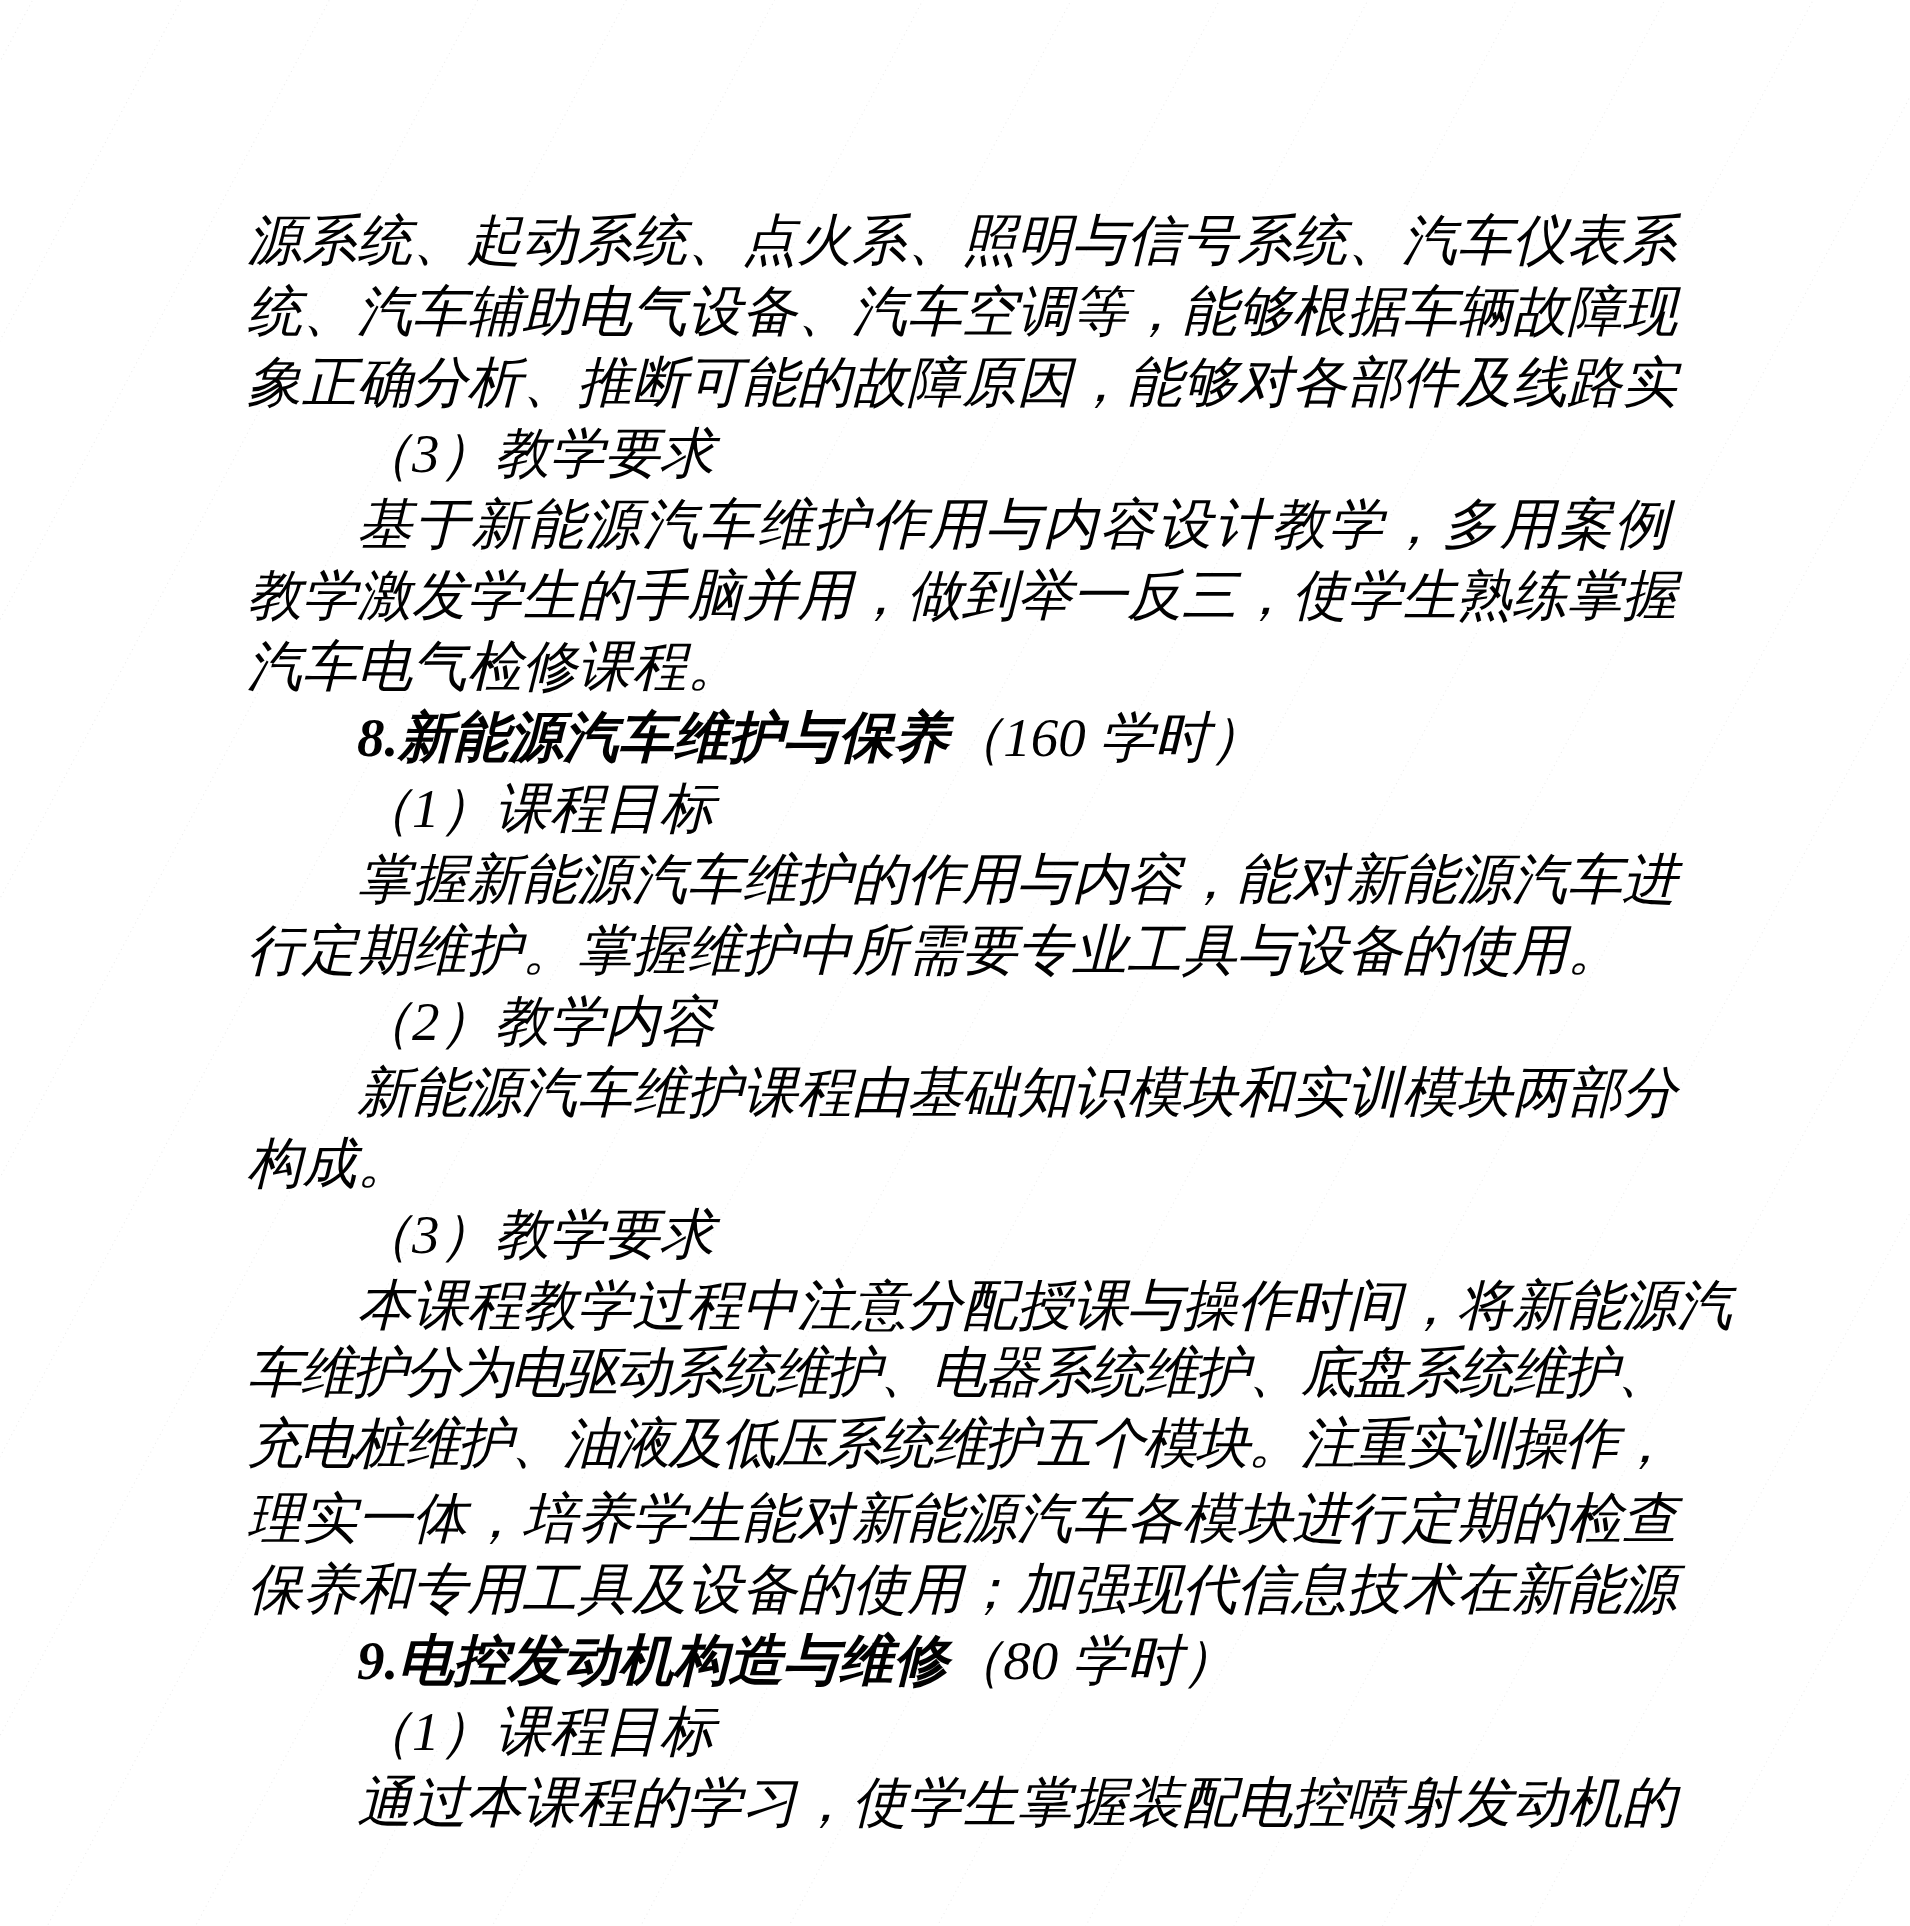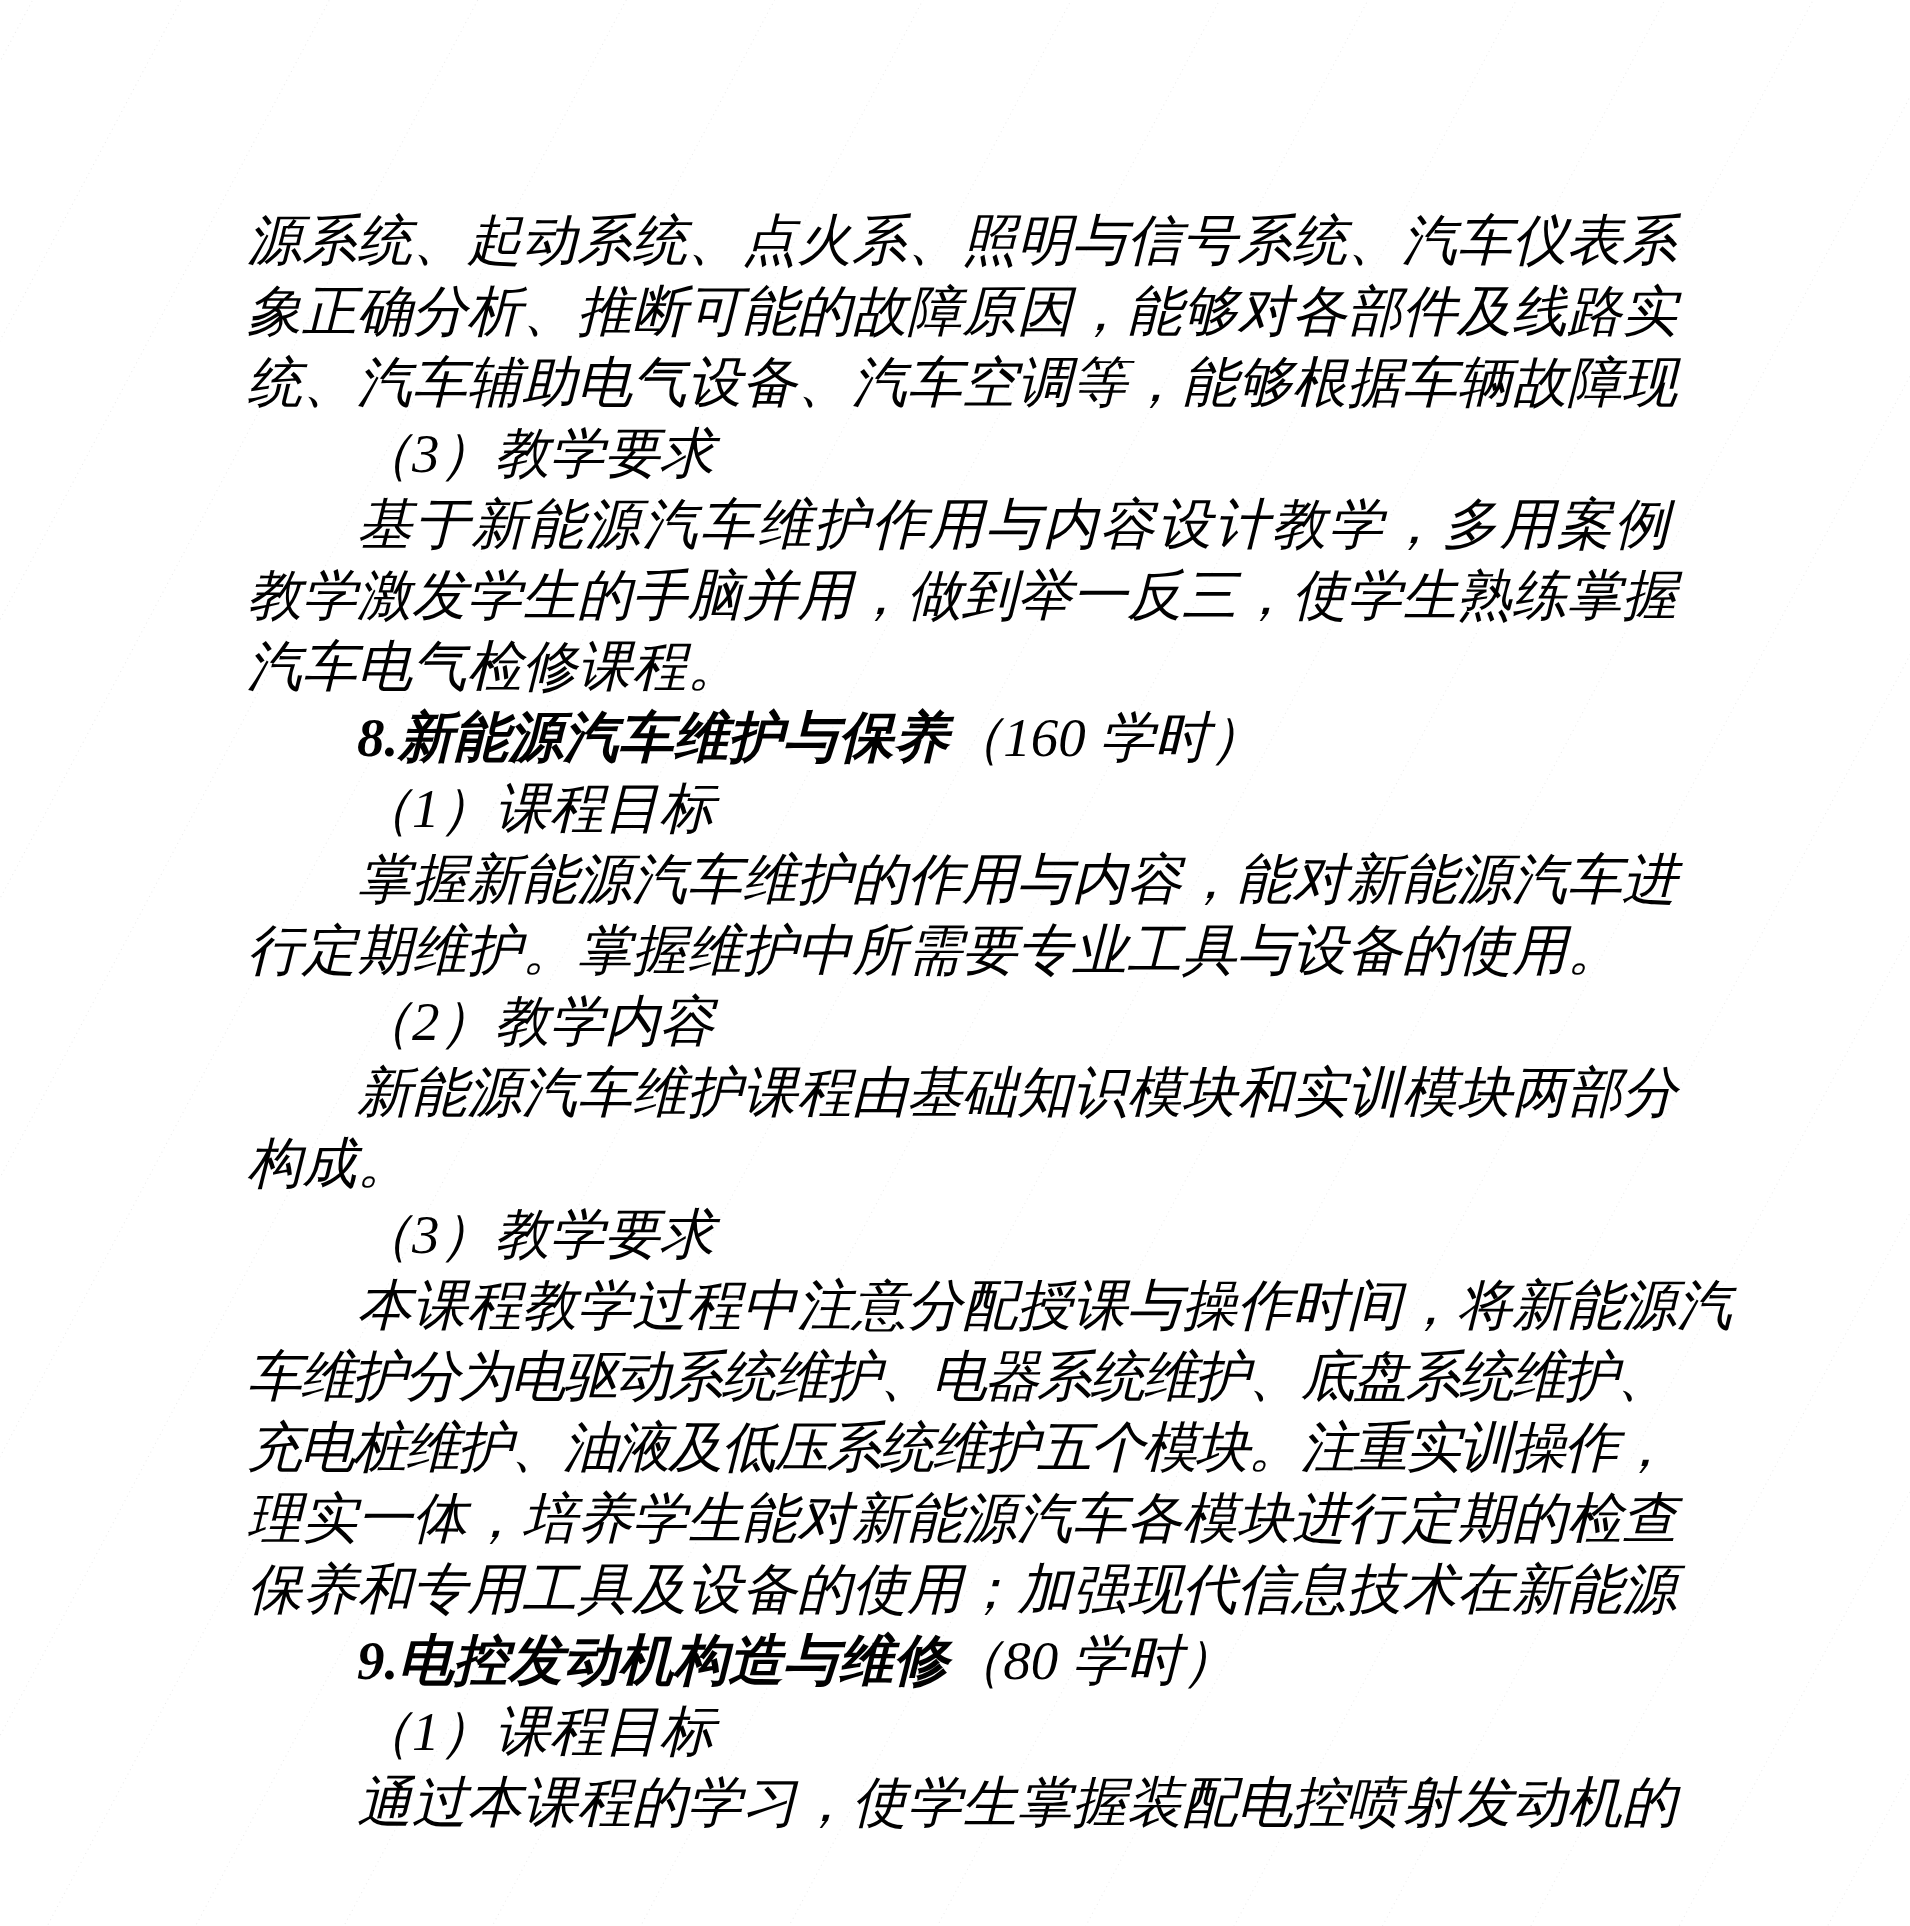--- a/index.html
+++ b/index.html
@@ -62,41 +62,41 @@
   }
   .line {
     height: 71px;
     white-space: nowrap;
   }
   .fill {
     text-align: justify;
     text-align-last: justify;
   }
   .first { text-indent: 2em; }
-  .tight { letter-spacing: -0.045em; }
+  .tight { letter-spacing: -0.045em; font-family: Liberation Mono, monospace; }
   .sub   { text-indent: 2em; }
   .heading {
     text-indent: 2em;
     font-weight: bold;
   }
   .heading .hours { font-weight: normal; }
 </style>
 </head>
 <body>
 
 <div class="page">
   <div class="texture-rows"></div>
   <div class="texture-diag1"></div>
   <div class="texture-diag2"></div>
 
   <div class="content">
 
   <div class="line fill">源系统、起动系统、点火系、照明与信号系统、汽车仪表系</div>
+      <div class="line fill">统、汽车辅助电气设备、汽车空调等，能够根据车辆故障现</div>
       <div class="line fill">象正确分析、推断可能的故障原因，能够对各部件及线路实</div>
-      <div class="line fill">统、汽车辅助电气设备、汽车空调等，能够根据车辆故障现</div>
       <div class="line sub">（3）教学要求</div>
       <div class="line fill first">基于新能源汽车维护作用与内容设计教学，多用案例</div>
       <div class="line fill">教学激发学生的手脑并用，做到举一反三，使学生熟练掌握</div>
       <div class="line">汽车电气检修课程。</div>
       <div class="line heading"><span class="hnum">8.</span><span class="htitle">新能源汽车维护与保养</span><span class="hours">（160 学时）</span></div>
       <div class="line sub">（1）课程目标</div>
       <div class="line fill first">掌握新能源汽车维护的作用与内容，能对新能源汽车进</div>
       <div class="line">行定期维护。掌握维护中所需要专业工具与设备的使用。</div>
       <div class="line sub">（2）教学内容</div>
       <div class="line fill first">新能源汽车维护课程由基础知识模块和实训模块两部分</div>

